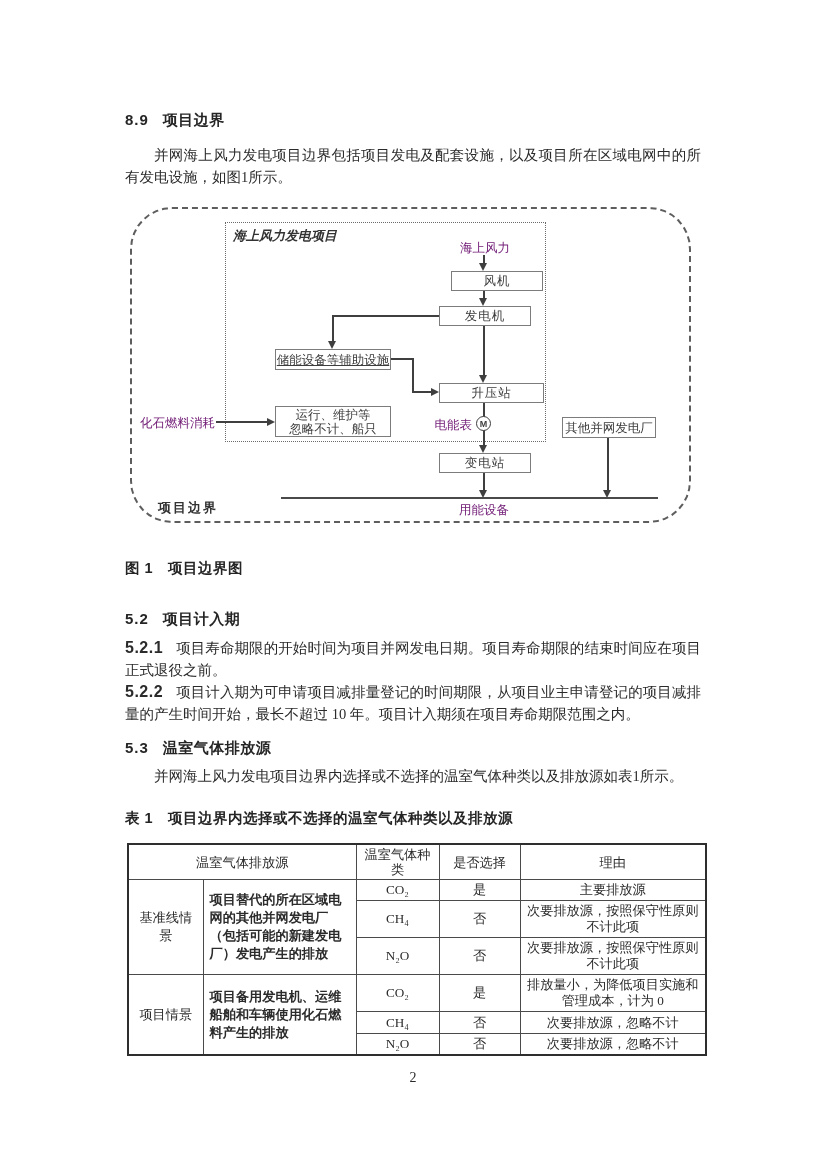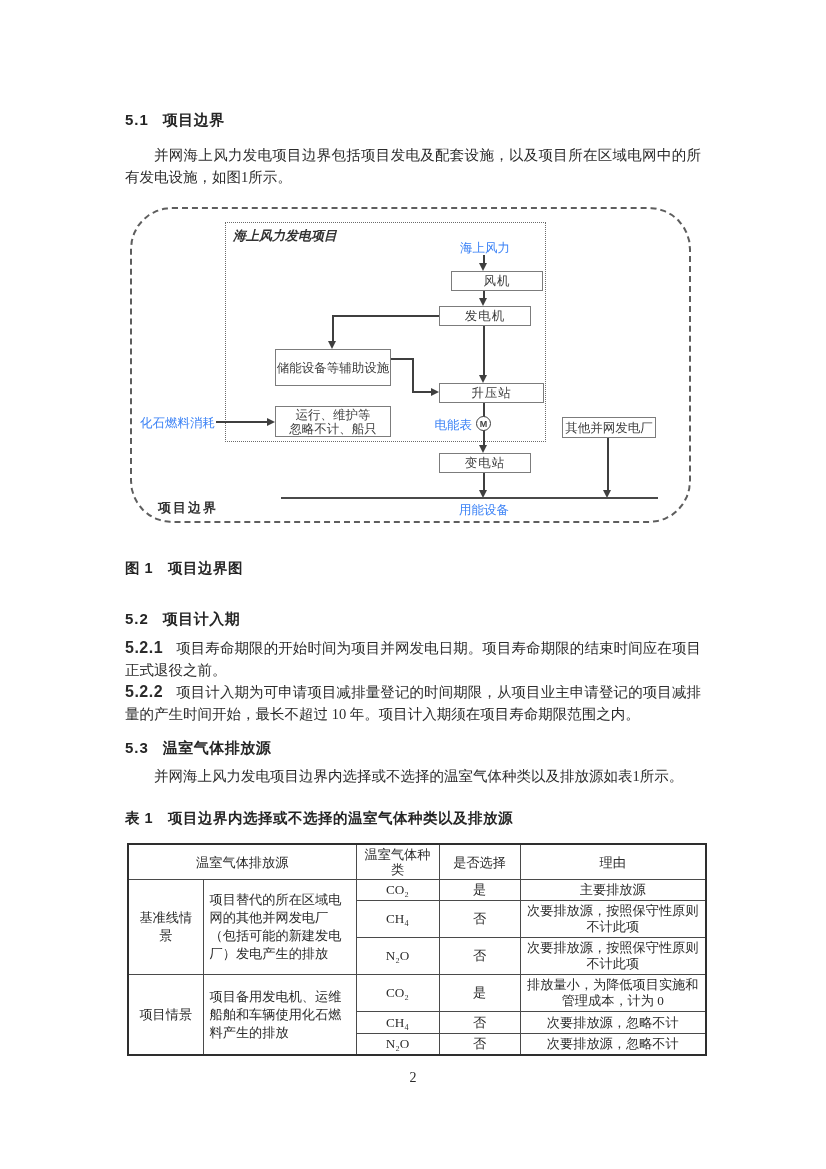--- a/index.html
+++ b/index.html
@@ -32,21 +32,21 @@
   .figure { position:absolute; left:130px; top:205px; width:565px; height:322px; }
   .outer-boundary {
     position:absolute; left:0; top:2px; width:561px; height:316px;
     border:2px dashed #5d5d5d; border-radius:42px;
   }
   .inner-boundary {
     position:absolute; left:95px; top:17px; width:321px; height:220px;
     border:1.5px dotted #6a6a6a;
   }
   .fig-lbl {
-    position:absolute; font-size:12.5px; color:#3b82f6; white-space:nowrap;font-family:Liberation Mono, monospace;
+    position:absolute; font-size:12.5px; color:#701a75; white-space:nowrap;font-family:Liberation Mono, monospace;
   }
   .fig-lbl.bold {
     font-family:"Liberation Sans","DejaVu Sans",sans-serif;
     font-weight:bold; font-size:13px; color:#333;
   }
   .node {
     position:absolute; background:#fff; border:1.2px solid #7c7c7c;
     display:flex; flex-direction:column; align-items:center; justify-content:center;
     font-size:12.5px; color:#3d3d3d; line-height:14px; text-align:center;
     letter-spacing:1px;
@@ -77,34 +77,34 @@
     border-collapse:collapse; table-layout:fixed;
     font-size:13.2px; color:#2b2b2b;
     border:2px solid #2e2e2e;
   }
   .tbl td, .tbl th {
     border:1px solid #4a4a4a; font-weight:normal;
     text-align:center; vertical-align:middle; line-height:16px;
     padding:2px 4px;
   }
   .tbl th { line-height:15px; }
-  .tbl .desc-cell { text-align:left; padding:3px 2px 3px 6px; line-height:18px; }
+  .tbl .desc-cell { text-align:left; padding:3px 2px 3px 6px; line-height:18px;font-weight:bold; }
   .tbl .grp-cell { padding:2px 6px; line-height:18px; }
   .pagenum {
     position:absolute; left:0; top:1070px; width:826px; text-align:center;
     font-size:14px; color:#2a2a2a;
   }
 </style>
 </head>
 <body>
 
 <div class="page">
 
   <div class="heading" style="top:111px;">
-    <span class="hnum">5.1</span><span>项目边界</span>
+    <span class="hnum">8.9</span><span>项目边界</span>
   </div>
   <p class="para indent2" style="top:145px;">并网海上风力发电项目边界包括项目发电及配套设施，以及项目所在区域电网中的所有发电设施，如图1所示。</p>
 
   <div class="figure">
     <div class="outer-boundary"></div>
     <div class="inner-boundary"></div>
     <div class="fig-lbl bold" style="left:103px; top:22px;font-style:italic;">海上风力发电项目</div>
 
     <div class="fig-lbl" style="left:310px; top:35px; width:90px; text-align:center;">海上风力</div>
     <div class="vline" style="left:353px; top:50px; height:9px;"></div>
@@ -120,21 +120,21 @@
         <span>发电机</span>
       </div>
 
     <div class="hline" style="left:202px; top:110px; width:107px;"></div>
     <div class="vline" style="left:202px; top:110px; height:27px;"></div>
     <div class="ah-d" style="left:198px; top:136px;"></div>
 
     <div class="vline" style="left:353px; top:121px; height:50px;"></div>
     <div class="ah-d" style="left:349px; top:170px;"></div>
 
-    <div class="node" style="left:145px; top:144px; width:116px; height:37px; letter-spacing:0;">
+    <div class="node" style="left:145px; top:144px; width:116px; height:21px; letter-spacing:0;text-decoration:underline;">
         <span>储能设备等辅助设施</span>
       </div>
 
     <div class="hline" style="left:261px; top:153px; width:22px;"></div>
     <div class="vline" style="left:282px; top:153px; height:35px;"></div>
     <div class="hline" style="left:282px; top:186px; width:20px;"></div>
     <div class="ah-r" style="left:301px; top:182.5px;"></div>
 
     <div class="node" style="left:309px; top:178px; width:105px; height:20px;">
         <span>升压站</span>

